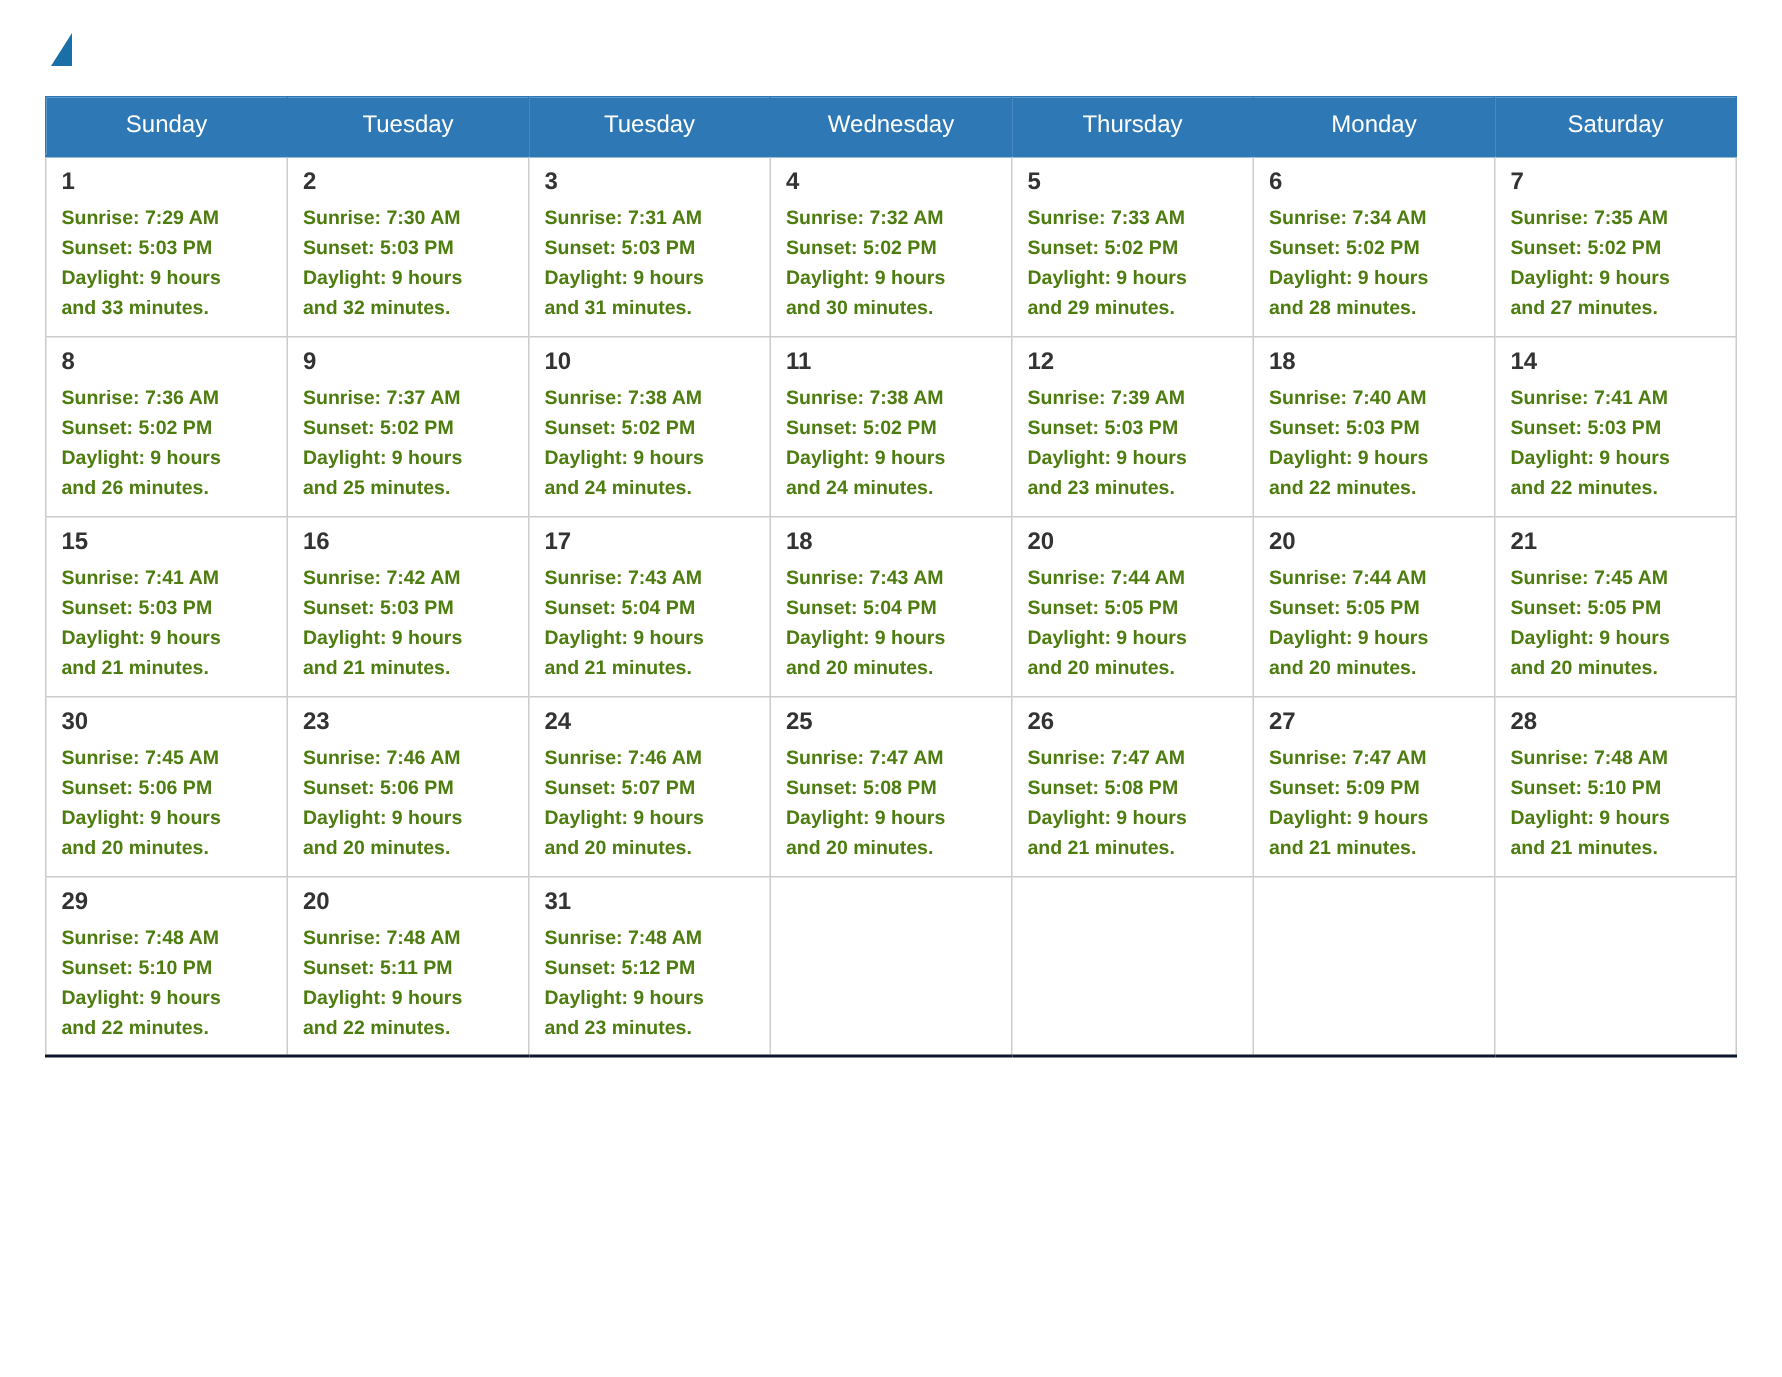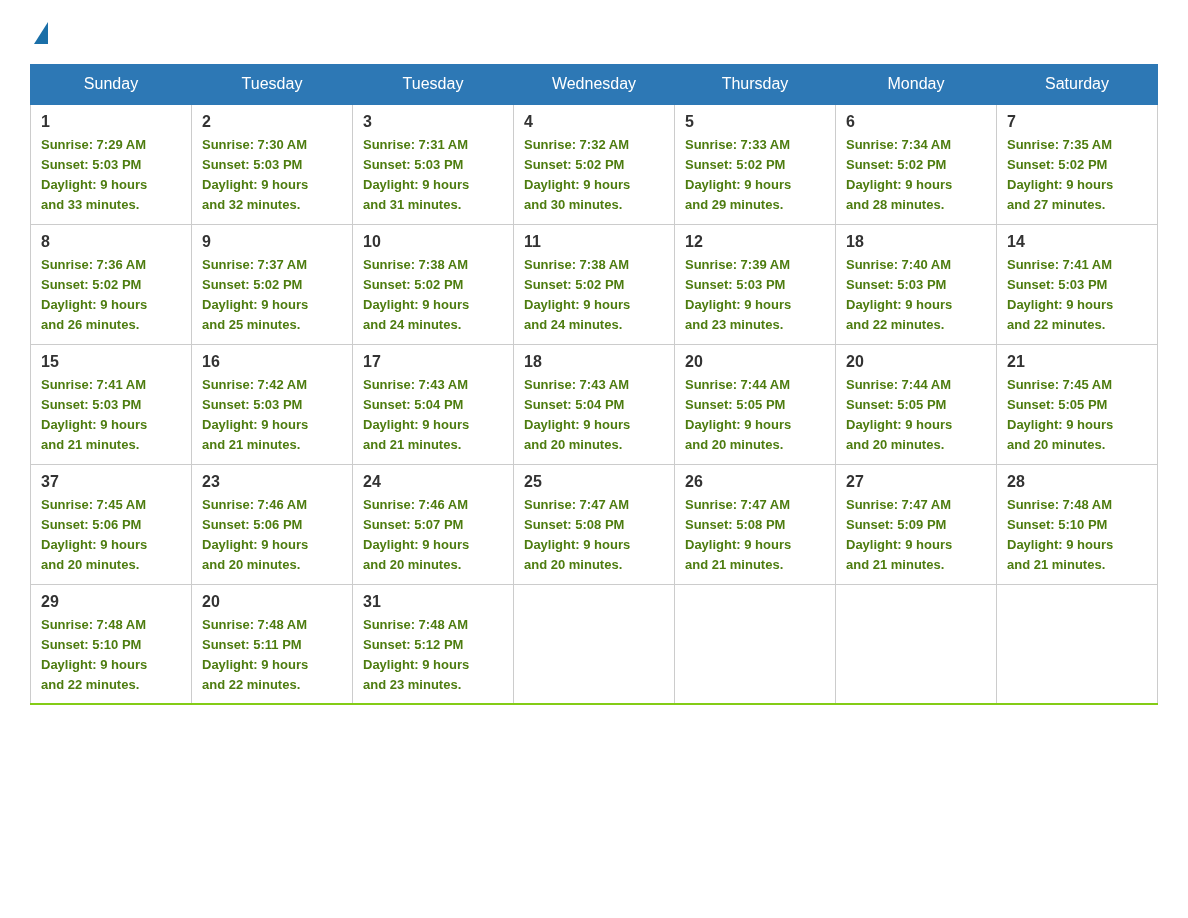--- a/index.html
+++ b/index.html
@@ -87,21 +87,21 @@
       display: block;
       margin-bottom: 4px;
     }
     tbody tr td .day-info {
       font-size: 13px;
       line-height: 1.55;
       color: #4d7c0f;
       font-weight: bold;
     }
     tbody tr:last-child td {
-      border-bottom: 2px solid #84cc16;
+      border-bottom: 2px solid #0f172a;
       margin-top: 43px;
     }
     tbody tr:first-child td {
       border-top: 2px solid #2d78b5;
     }
     tbody tr td:empty {
       background: #fff;
     }
   </style>
 </head>
@@ -219,21 +219,21 @@
           <span class="day-num">20</span>
           <div class="day-info">Sunrise: 7:44 AM<br>Sunset: 5:05 PM<br>Daylight: 9 hours<br>and 20 minutes.</div>
         </td>
         <td>
           <span class="day-num">21</span>
           <div class="day-info">Sunrise: 7:45 AM<br>Sunset: 5:05 PM<br>Daylight: 9 hours<br>and 20 minutes.</div>
         </td>
       </tr>
       <tr>
         <td>
-          <span class="day-num">37</span>
+          <span class="day-num">30</span>
           <div class="day-info">Sunrise: 7:45 AM<br>Sunset: 5:06 PM<br>Daylight: 9 hours<br>and 20 minutes.</div>
         </td>
         <td>
           <span class="day-num">23</span>
           <div class="day-info">Sunrise: 7:46 AM<br>Sunset: 5:06 PM<br>Daylight: 9 hours<br>and 20 minutes.</div>
         </td>
         <td>
           <span class="day-num">24</span>
           <div class="day-info">Sunrise: 7:46 AM<br>Sunset: 5:07 PM<br>Daylight: 9 hours<br>and 20 minutes.</div>
         </td>

